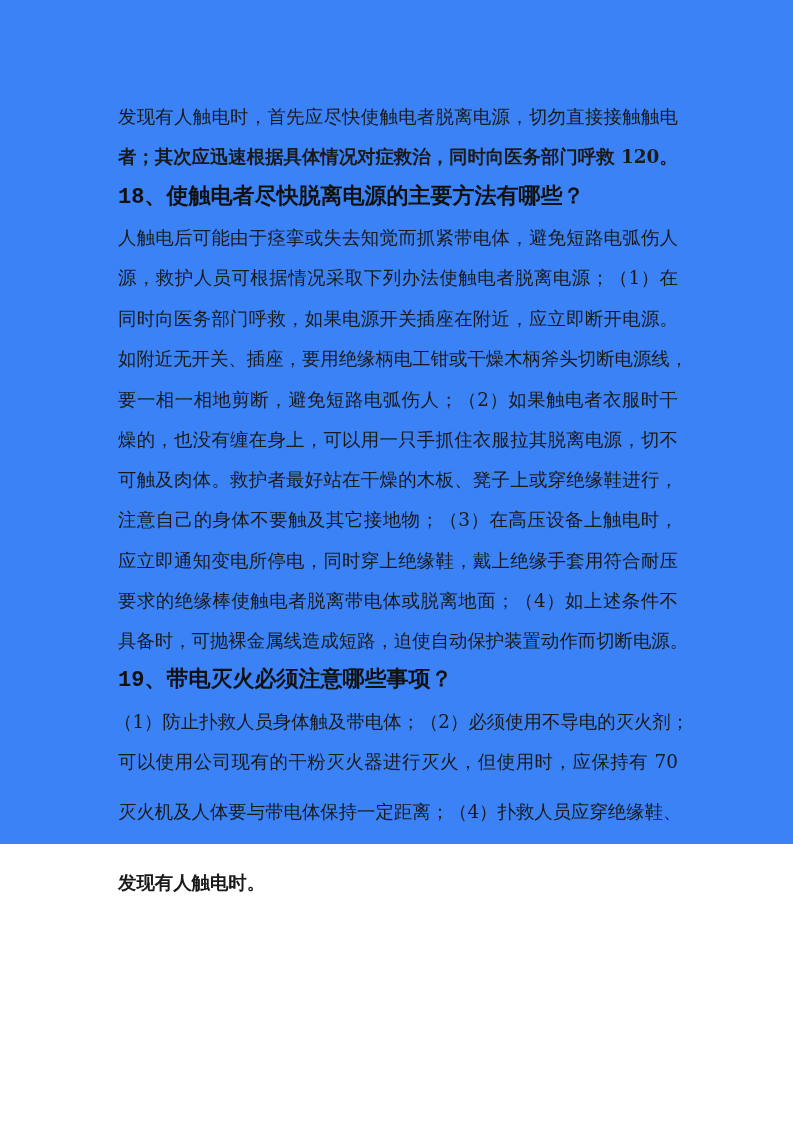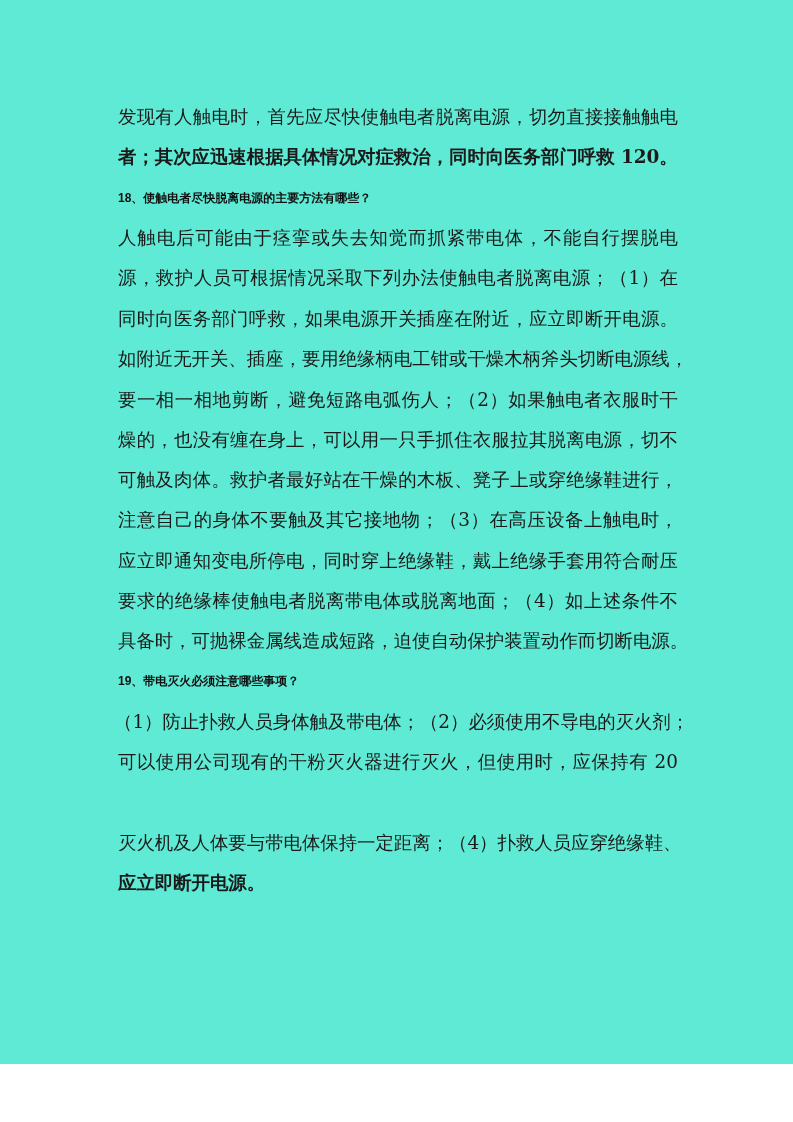--- a/index.html
+++ b/index.html
@@ -1,61 +1,61 @@
 <!DOCTYPE html>
 <html><head>
 <meta charset="utf-8">
 <style>
   html, body { margin: 0; padding: 0; background: #ffffff; }
   body { width: 793px; height: 1122px; position: relative; overflow: hidden; }
-  .page { position: absolute; left: 0; top: 0; width: 793px; height: 1064px; background: #5eead4; }
+  .page { position: absolute; left: 0; top: 0; width: 793px; height: 844px; background: #3b82f6; }
   .line {
     position: absolute;
     left: 118px;
     width: 560px;
     height: 28px;
     line-height: 28px;
     font-family: "DejaVu Serif", "Liberation Serif", serif;
     font-size: 18.4px;
     color: #1a1a1a;
     white-space: nowrap;
     text-align: justify;
     text-align-last: justify;
   }
   .line.last { text-align-last: left; font-weight: bold; }
   .heading {
-    font-family: Liberation Sans, sans-serif;
+    font-family: Liberation Mono, monospace;
     font-weight: bold;
-    font-size: 12px;
+    font-size: 22px;
     color: #111111;
     text-align-last: left;
   }
   .indent-half { left: 114px; }
 </style>
 </head>
 <body>
 
 <div class="page">
 
   <div class="line" style="top:103px">发现有人触电时，首先应尽快使触电者脱离电源，切勿直接接触触电</div>
   <div class="line last" style="top:143px">者；其次应迅速根据具体情况对症救治，同时向医务部门呼救 120。</div>
 
   <div class="line heading" style="top:184px">18、使触电者尽快脱离电源的主要方法有哪些？</div>
-  <div class="line" style="top:224px">人触电后可能由于痉挛或失去知觉而抓紧带电体，不能自行摆脱电</div>
+  <div class="line" style="top:224px">人触电后可能由于痉挛或失去知觉而抓紧带电体，避免短路电弧伤人</div>
   <div class="line" style="top:264px">源，救护人员可根据情况采取下列办法使触电者脱离电源；（1）在</div>
   <div class="line" style="top:305px">同时向医务部门呼救，如果电源开关插座在附近，应立即断开电源。</div>
   <div class="line" style="top:345px">如附近无开关、插座，要用绝缘柄电工钳或干燥木柄斧头切断电源线，</div>
   <div class="line" style="top:386px">要一相一相地剪断，避免短路电弧伤人；（2）如果触电者衣服时干</div>
   <div class="line" style="top:426px">燥的，也没有缠在身上，可以用一只手抓住衣服拉其脱离电源，切不</div>
   <div class="line" style="top:466px">可触及肉体。救护者最好站在干燥的木板、凳子上或穿绝缘鞋进行，</div>
   <div class="line" style="top:506px">注意自己的身体不要触及其它接地物；（3）在高压设备上触电时，</div>
   <div class="line" style="top:547px">应立即通知变电所停电，同时穿上绝缘鞋，戴上绝缘手套用符合耐压</div>
   <div class="line" style="top:587px">要求的绝缘棒使触电者脱离带电体或脱离地面；（4）如上述条件不</div>
   <div class="line" style="top:627px">具备时，可抛裸金属线造成短路，迫使自动保护装置动作而切断电源。</div>
 
   <div class="line heading" style="top:667px">19、带电灭火必须注意哪些事项？</div>
   <div class="line indent-half" style="top:708px">（1）防止扑救人员身体触及带电体；（2）必须使用不导电的灭火剂；</div>
-  <div class="line" style="top:748px">可以使用公司现有的干粉灭火器进行灭火，但使用时，应保持有 20</div>
-  <div class="line" style="top:829px">灭火机及人体要与带电体保持一定距离；（4）扑救人员应穿绝缘鞋、</div>
-  <div class="line last" style="top:869px">应立即断开电源。</div>
+  <div class="line" style="top:748px">可以使用公司现有的干粉灭火器进行灭火，但使用时，应保持有 70</div>
+  <div class="line" style="top:798px">灭火机及人体要与带电体保持一定距离；（4）扑救人员应穿绝缘鞋、</div>
+  <div class="line last" style="top:869px">发现有人触电时。</div>
 
 
 </div>
 
 </body></html>

